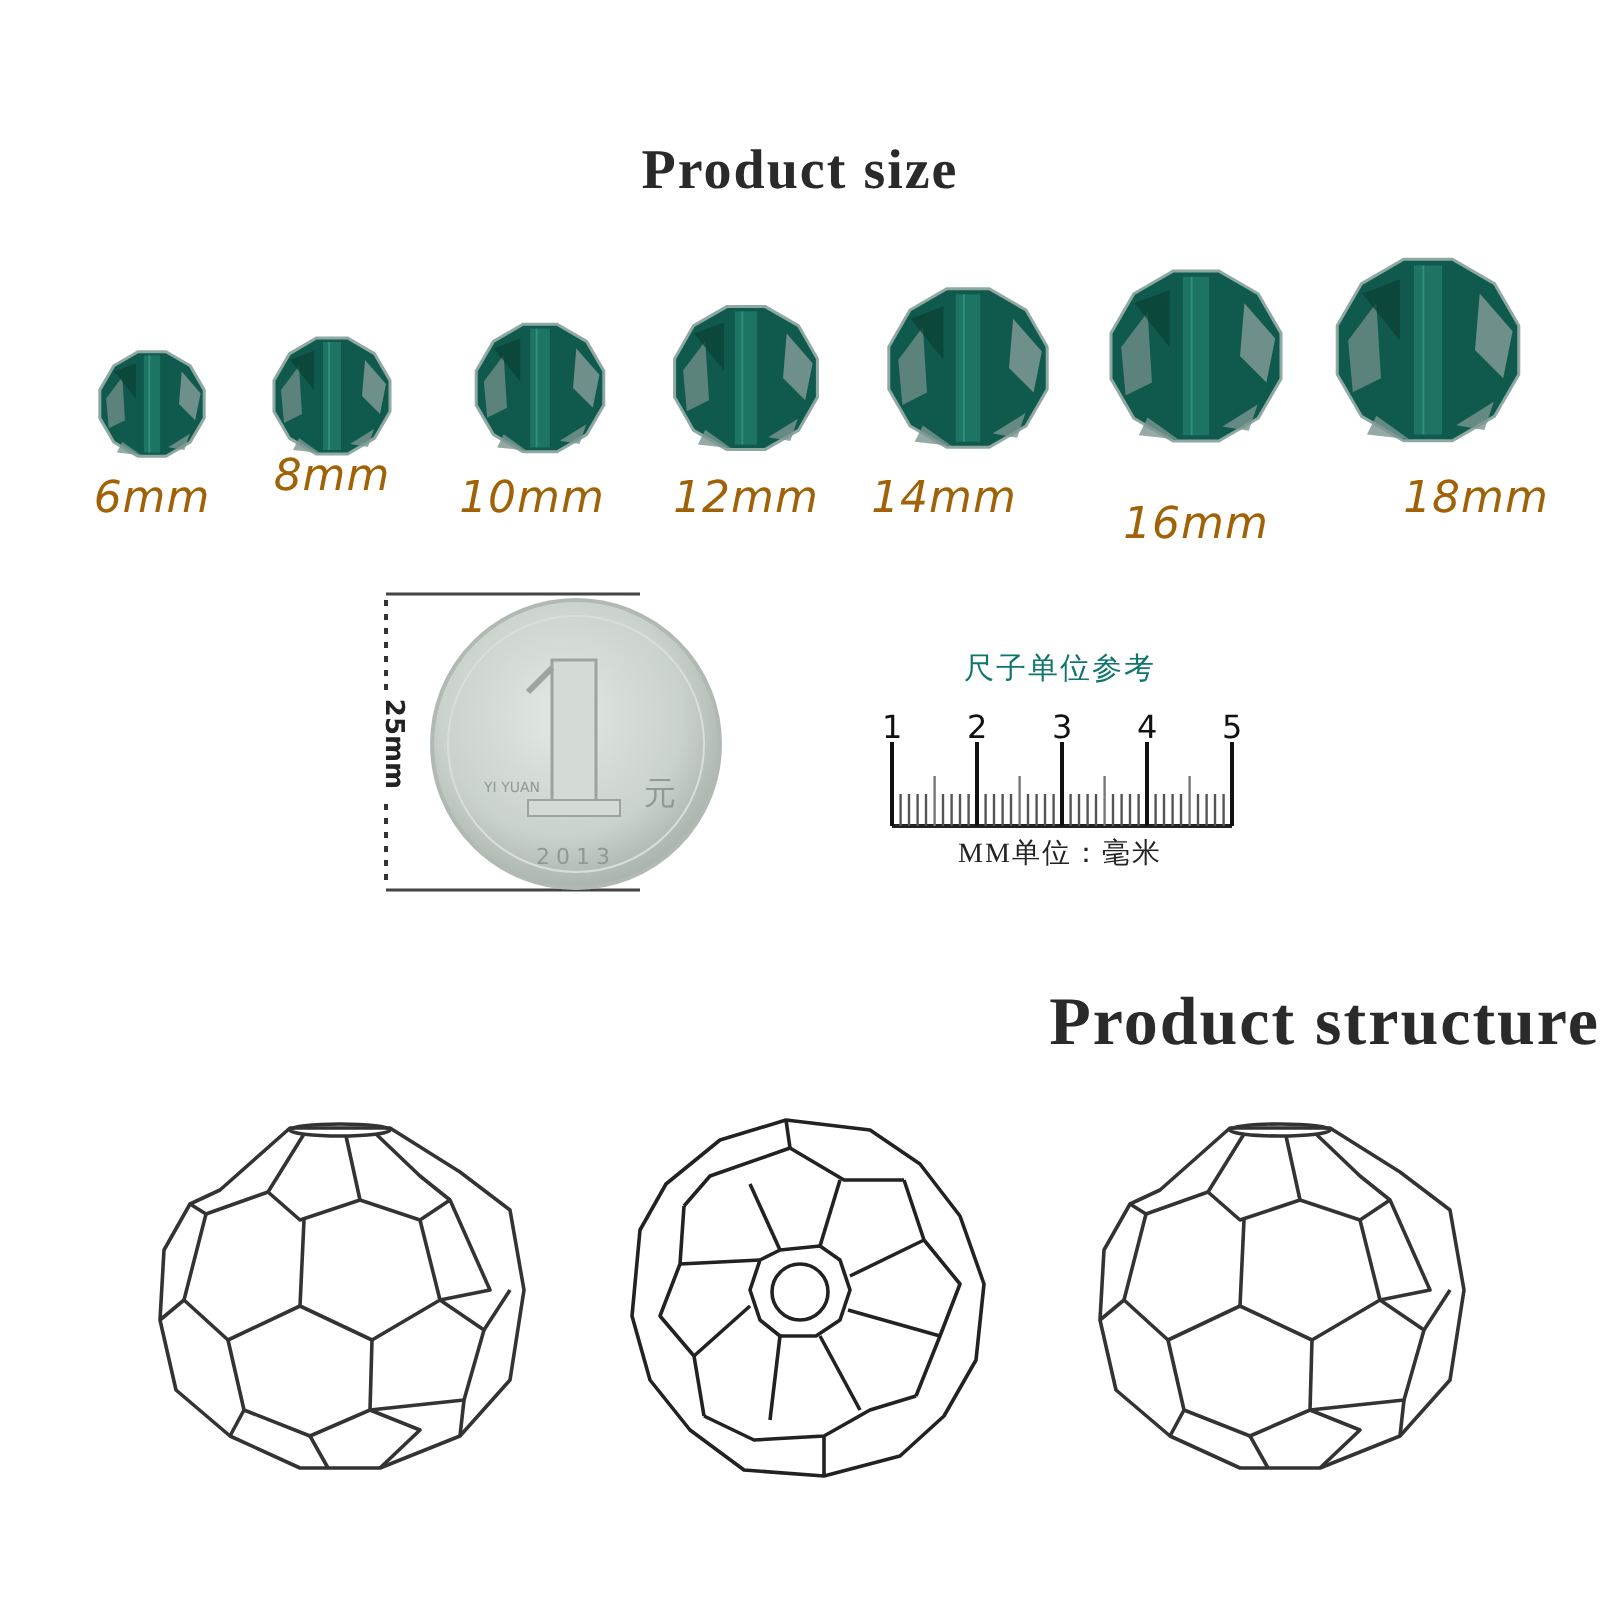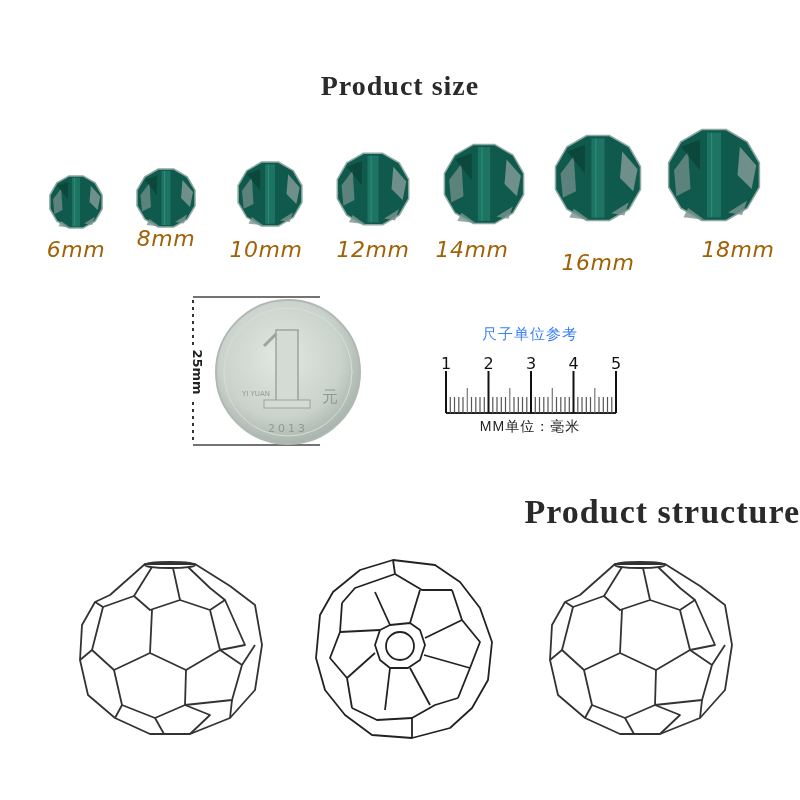--- a/index.html
+++ b/index.html
@@ -4,22 +4,22 @@
 <style>
   html, body { margin:0; padding:0; background:#ffffff; }
   body { width:800px; height:800px; position:relative; overflow:hidden; font-family:"Liberation Sans", sans-serif; }
   .heading { position:absolute; left:0; width:800px; text-align:center; font-family:"Liberation Serif", "DejaVu Serif", serif; font-weight:bold; color:#2a2a2a; letter-spacing:1px; }
   #h-size { top:70px; font-size:28px; }
   #h-struct { top:493px; font-size:34px;text-align:right; }
   .bead { position:absolute; }
   .bead-label { position:absolute; font-family:"DejaVu Sans", sans-serif; font-size:22px; color:#a16207; text-align:center; width:100px; letter-spacing:0.5px;font-style:italic; }
   .coin-wrap { position:absolute; left:180px; top:290px; width:200px; height:170px; }
   .ruler { position:absolute; left:430px; top:320px; width:200px; height:120px; }
-  .ruler .title { position:absolute; left:0; top:5px; width:200px; text-align:center; font-family:Liberation Serif, serif; font-size:15px; color:#3b82f6; letter-spacing:1px; }
-  .ruler .unit { position:absolute; left:0; top:98px; width:200px; text-align:center; font-family:Liberation Sans, sans-serif; font-size:14px; color:#222; letter-spacing:1px; }
+  .ruler .title { position:absolute; left:0; top:5px; width:200px; text-align:center; font-family:Liberation Serif, serif; font-size:15px; color:#0f766e; letter-spacing:1px; }
+  .ruler .unit { position:absolute; left:0; top:98px; width:200px; text-align:center; font-family:Liberation Serif, serif; font-size:14px; color:#222; letter-spacing:1px; }
   .ruler-num { position:absolute; top:34px; font-size:16px; color:#111; font-family:"DejaVu Sans", sans-serif; }
   .diagram { position:absolute; }
 </style>
 </head>
 <body>
 
 <div id="h-size" class="heading">Product size</div>
 
 <div id="beads">
     <div class="bead" style="left: 49px; top: 175px;"><svg width="54" height="54" viewBox="0 0 54 54">

